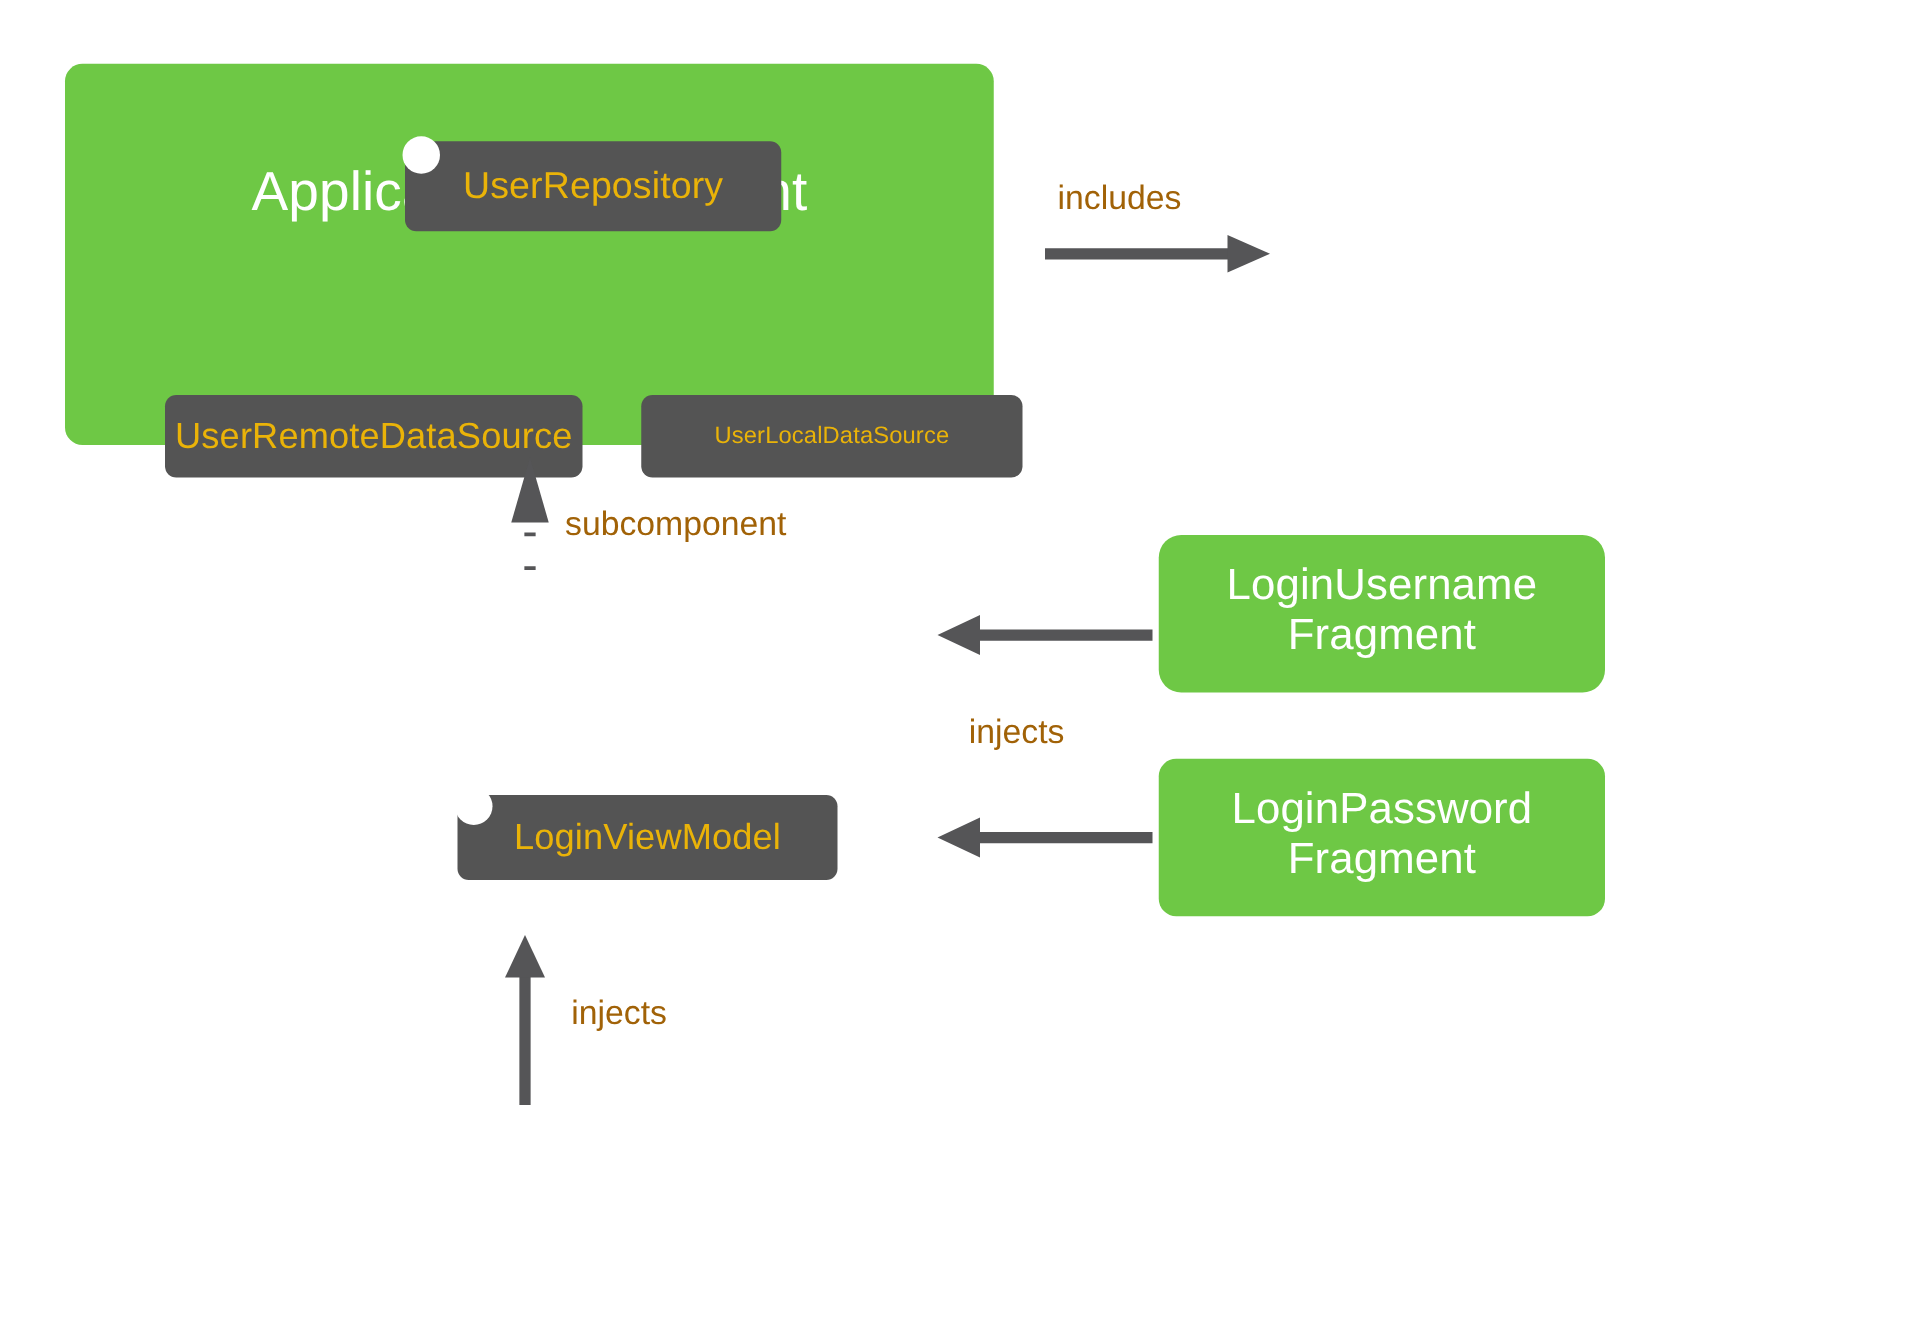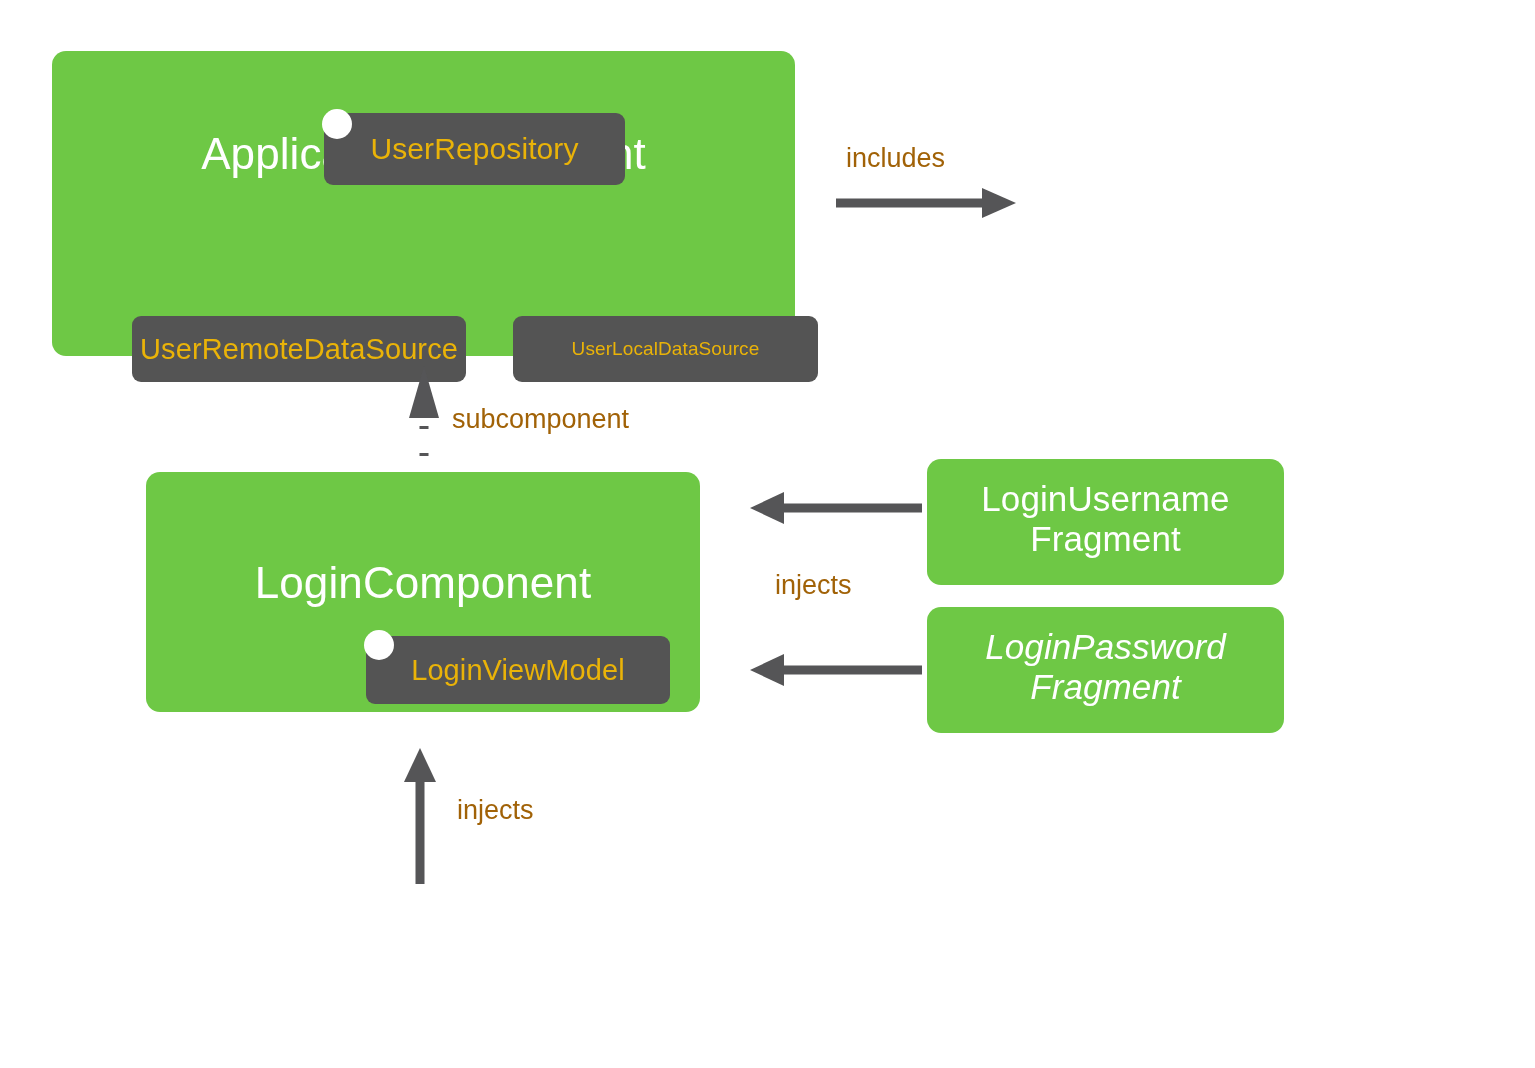--- a/index.html
+++ b/index.html
@@ -64,22 +64,22 @@
   }
   .arrow-svg {
     position: absolute;
     overflow: visible;
   }
 
   
   #node-application-component { left: 52px;  top: 51px;  width: 743px; height: 305px; }
   #node-network-module        { left: 1060px;top: 63px;  width: 424px; height: 275px; }
   #node-login-component       { left: 146px; top: 472px; width: 554px; height: 240px; }
-  #node-login-username-fragment { left: 927px; top: 459px; width: 357px; height: 126px; }
-  #node-login-password-fragment { left: 927px; top: 607px; width: 357px; height: 126px; font-style: italic; }
+  #node-login-username-fragment { left: 927px; top: 428px; width: 357px; height: 126px; border-radius: 18px; }
+  #node-login-password-fragment { left: 927px; top: 607px; width: 357px; height: 126px; }
   #node-login-activity        { left: 240px; top: 890px; width: 357px; height: 126px; }
 
   
   #title-application-component { top: 78px;  font-size: 44px; }
   #title-network-module        { top: 68px;  font-size: 38px; }
   #title-login-component       { top: 86px;  font-size: 44px; }
   #title-login-username-fragment,
   #title-login-password-fragment,
   #title-login-activity        { top: 20px;  font-size: 35px; }
 
@@ -122,23 +122,20 @@
     <div class="chip" id="chip-user-remote-data-source">
       <span class="chip-label">UserRemoteDataSource</span>
     </div>
 
     <div class="chip" id="chip-user-local-data-source">
       <span class="chip-label">UserLocalDataSource</span>
     </div>
   </div>
 
 
-  <div class="node" id="node-login-component">
-    <div class="node-title" id="title-login-component">LoginComponent</div>
-  </div>
 
   <div class="chip" id="chip-login-view-model">
     <span class="chip-label">LoginViewModel</span>
   </div>
   <div class="dot" id="dot-login-view-model"></div>
 
   <div class="node" id="node-login-username-fragment">
     <div class="node-title" id="title-login-username-fragment">LoginUsername
 Fragment</div>
   </div>

